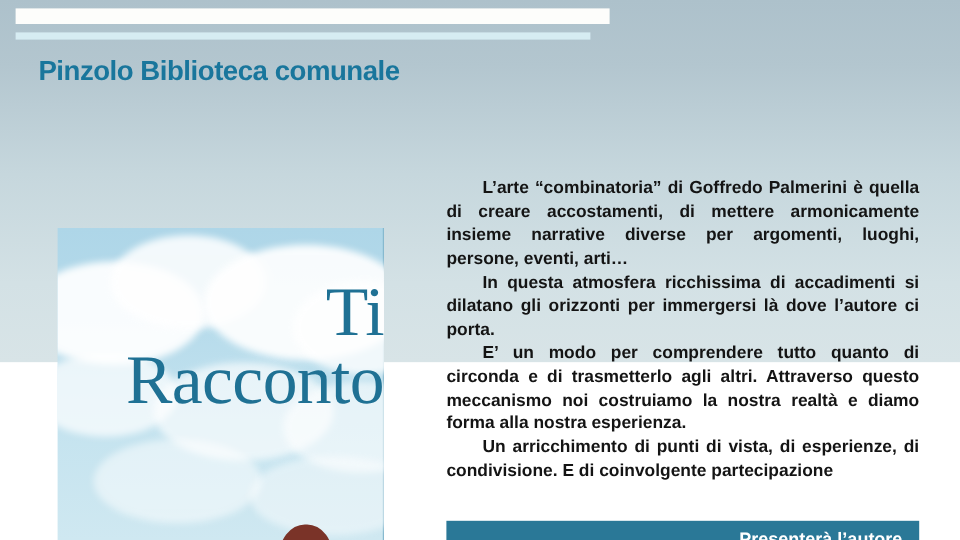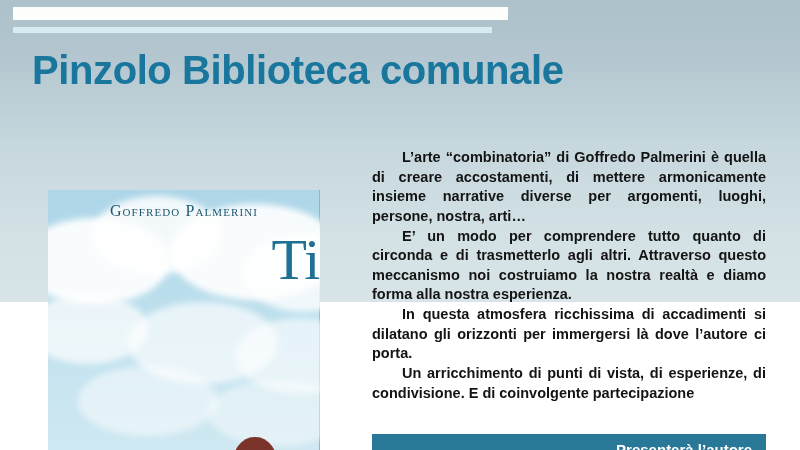--- a/index.html
+++ b/index.html
@@ -51,21 +51,21 @@
     width: 479px; height: 6px;
     background: #d6ecf2;
   }
 
   
   .headline {
     position: absolute;
     left: 32px; top: 44px;
     width: 700px;
     color: #19769c;
-    font-size: 40px;
+    font-size: 23px;
     font-weight: bold;
     line-height: 1.32;
     letter-spacing: -0.4px;
     white-space: nowrap;
   }
   .headline .line { display: block; }
 
   
   .book {
     position: absolute;
@@ -179,33 +179,33 @@
     <div class="cloud c1"></div>
     <div class="cloud c2"></div>
     <div class="cloud c3"></div>
     <div class="cloud c4"></div>
     <div class="cloud c5"></div>
     <div class="cloud c6"></div>
     <div class="cloud c7"></div>
     <div class="cloud c8"></div>
     <div class="cloud c9"></div>
 
-    <div class="book-author">Goffredo Palmerini</div>
 
     <div class="book-title">
       <span class="tline">Ti</span>
+      <span class="tline">Racconto</span>
     </div>
 
     <div class="balloon"></div>
   </div>
 
   <div class="body-text">
-    <p>L’arte “combinatoria” di Goffredo Palmerini è quella di creare accostamenti, di mettere armonicamente insieme narrative diverse per argomenti, luoghi, persone, nostra, arti…</p>
+    <p>L’arte “combinatoria” di Goffredo Palmerini è quella di creare accostamenti, di mettere armonicamente insieme narrative diverse per argomenti, luoghi, persone, eventi, arti…</p>
+    <p>In questa atmosfera ricchissima di accadimenti si dilatano gli orizzonti per immergersi là dove l’autore ci porta.</p>
     <p>E’ un modo per comprendere tutto quanto di circonda e di trasmetterlo agli altri. Attraverso questo meccanismo noi costruiamo la nostra realtà e diamo forma alla nostra esperienza.</p>
-    <p>In questa atmosfera ricchissima di accadimenti si dilatano gli orizzonti per immergersi là dove l’autore ci porta.</p>
     <p>Un arricchimento di punti di vista, di esperienze, di condivisione. E di coinvolgente partecipazione</p>
   </div>
 
   <div class="banner">
     <span class="banner-text">Presenterà l’autore</span>
   </div>
 
 </div>
 
 </body></html>

